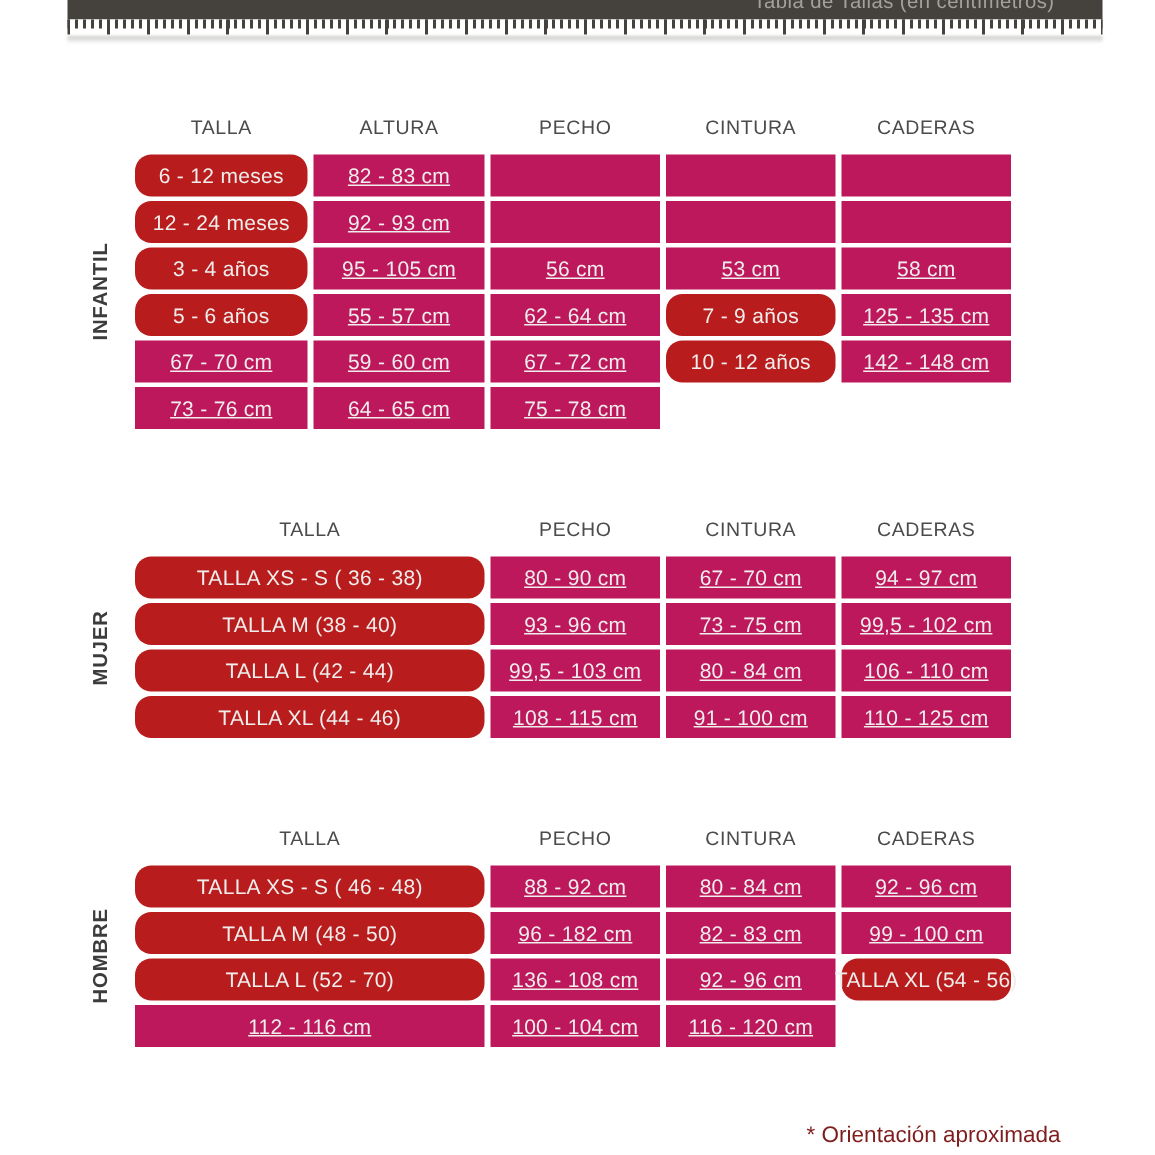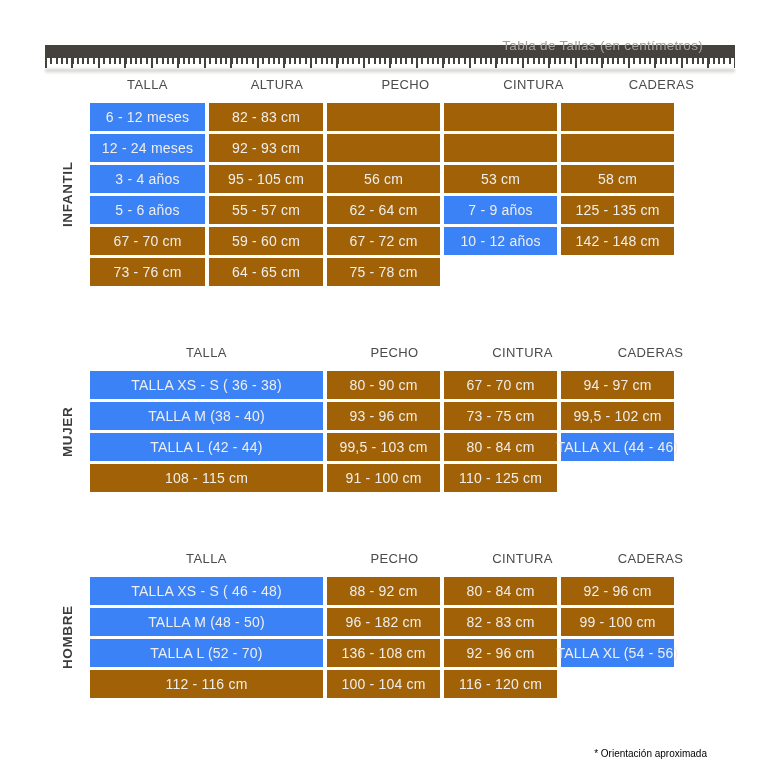--- a/index.html
+++ b/index.html
@@ -6,21 +6,21 @@
   body {
     width:770px; height:770px;
     position:relative;
     background:#ffffff;
     overflow:hidden;
     font-family:"Liberation Sans", sans-serif;
   }
 
   
   .ruler {
-    position:absolute; left:45px; top:0; width:690px;margin-top:45px;
+    position:absolute; left:45px; top:0; width:690px;
   }
   .ruler-bar {
     position:relative;
     height:13px;
     background:#45423e;
   }
   .ruler-title {
     position:absolute;
     right:32px; top:-7px;
     font-size:13.5px;
@@ -62,21 +62,21 @@
     display:flex; align-items:center; justify-content:center;
     font-size:13.5px; font-weight:bold;
     color:#3d3c3b;
     letter-spacing:0.6px;
   }
   #sec0 .v-label { height:183px; }
   #sec1 .v-label, #sec2 .v-label { height:121px; }
 
   .col-headers {
     display:grid;
-    column-gap:15px;
+    column-gap:4px;
     height:24px;
     margin-bottom:7px;
     align-items:center;
   }
   .col-header {
     text-align:center;
     font-size:13px;
     color:#4b4b4b;
     letter-spacing:0.4px;
   }
@@ -89,29 +89,29 @@
   .cols4 { grid-template-columns:233px 113px 113px 113px; }
 
   .cell {
     height:28px;
     display:flex; align-items:center; justify-content:center;
     font-size:14px;
     color:#efeeec;
     letter-spacing:0.2px;
     white-space:nowrap;
   }
-  .cell.dark  { background:#3b82f6; }
-  .cell.light { background:#a16207; }
+  .cell.dark  { background:#b91c1c;border-radius:11px; }
+  .cell.light { background:#be185d;text-decoration:underline; }
 
   
   .footnote {
     position:absolute;
     right:63px; top:748px;
-    font-size:10px;
-    color:#000000;
+    font-size:15px;
+    color:#7f1d1d;
   }
 </style>
 </head>
 <body>
 
 <div class="ruler">
   <div class="ruler-bar">
     <div class="ruler-title">Tabla de Tallas (en centímetros)</div>
   </div>
   <div class="ruler-ticks">
@@ -175,20 +175,21 @@
       <div class="cell light">80 - 90 cm</div>
       <div class="cell light">67 - 70 cm</div>
       <div class="cell light">94 - 97 cm</div>
       <div class="cell dark">TALLA M (38 - 40)</div>
       <div class="cell light">93 - 96 cm</div>
       <div class="cell light">73 - 75 cm</div>
       <div class="cell light">99,5 - 102 cm</div>
       <div class="cell dark">TALLA L (42 - 44)</div>
       <div class="cell light">99,5 - 103 cm</div>
       <div class="cell light">80 - 84 cm</div>
+      <div class="cell light">106 - 110 cm</div>
       <div class="cell dark">TALLA XL (44 - 46)</div>
       <div class="cell light">108 - 115 cm</div>
       <div class="cell light">91 - 100 cm</div>
       <div class="cell light">110 - 125 cm</div>
     </div>
 </div>
 
 <div class="section" id="sec2">
   <div class="v-label">HOMBRE</div>
   <div class="col-headers cols4">

